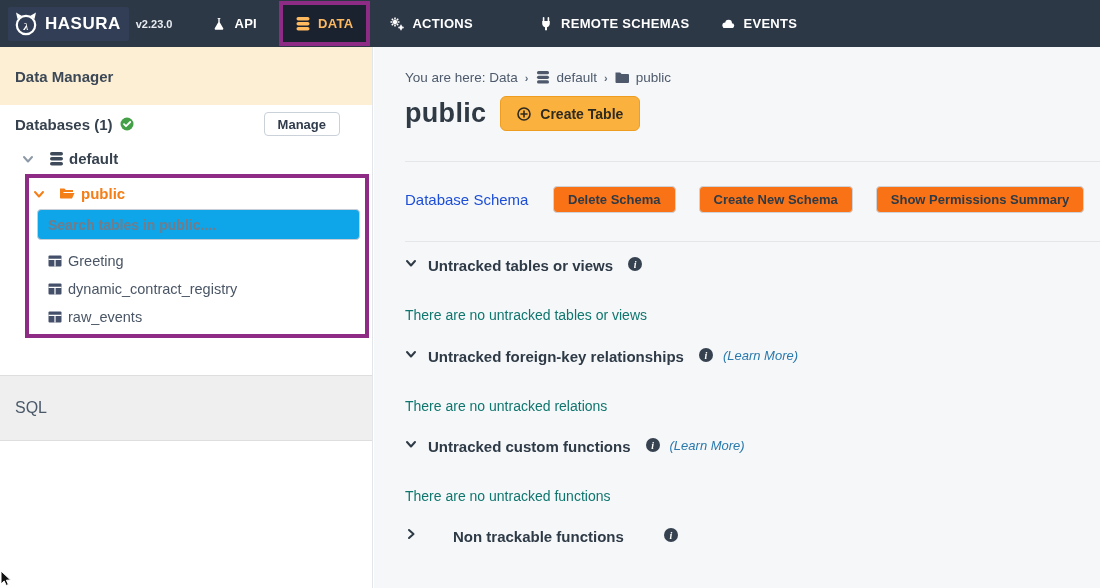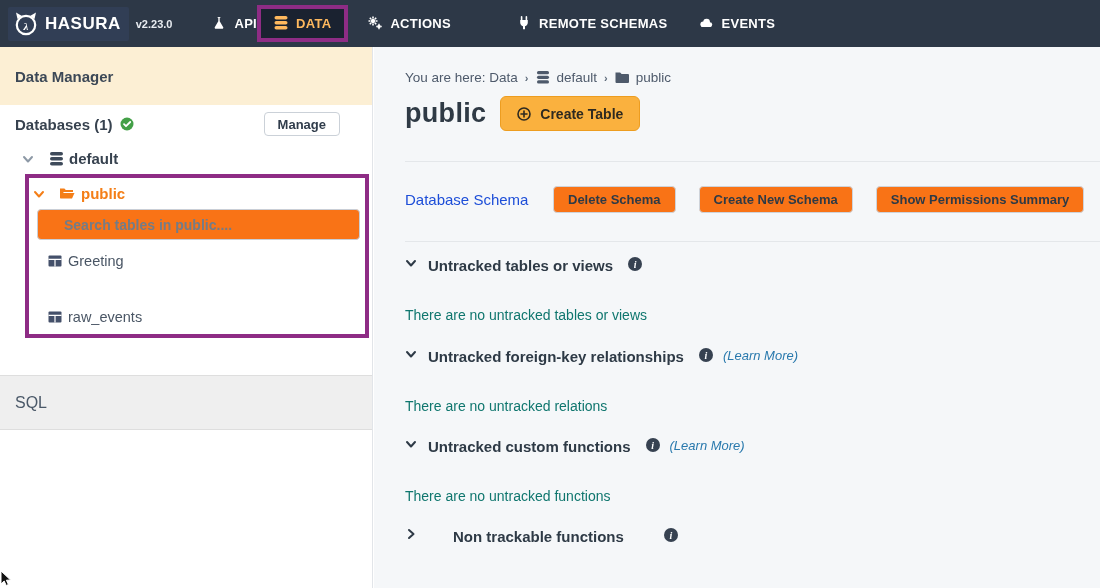--- a/index.html
+++ b/index.html
@@ -7,25 +7,25 @@
   body { font-family:"Liberation Sans", sans-serif; background:#fff; position:relative; }
 
   
   .navbar { position:absolute; top:0; left:0; width:1100px; height:47px;
             background:#2d3847; display:flex; align-items:center; color:#fff; }
   .brand { display:flex; align-items:center; margin-left:8px; background:#313e55;
            padding:3px 8px 3px 4px; border-radius:2px; }
   .brand-logo { width:28px; height:28px; display:block; }
   .brand-name { font-size:17px; font-weight:bold; letter-spacing:.5px; margin-left:5px; color:#fff; }
   .brand-version { font-size:11px; font-weight:600; margin-left:7px; color:#e8ecf1; }
-  .nav-item { display:flex; align-items:flex-start; gap:8px; font-size:13px; font-weight:bold;
+  .nav-item { display:flex; align-items:flex-end; gap:8px; font-size:13px; font-weight:bold;
               letter-spacing:.3px; color:#fff; cursor:pointer; white-space:nowrap; }
   .nav-icon { width:14px; height:14px; display:block; }
   .nav-api { margin-left:40px; }
-  .nav-data-box { height:37px; border:4px solid #8e2c85;
+  .nav-data-box { margin-left:22px; height:45px; border:4px solid #8e2c85;
                   background:#1a2230; display:flex; align-items:center; padding:0 13px; }
   .nav-data-box .nav-item { color:#ffb95e; }
   .nav-actions { margin-left:20px; }
   .nav-remote { margin-left:66px; }
   .nav-events { margin-left:32px; }
 
   
   .sidebar { position:absolute; top:47px; left:0; width:373px; height:541px;
              background:#fff; border-right:1px solid #e2e5e9; }
   .dm-header { position:absolute; top:0; left:0; right:0; height:58px; background:#fcefd4;
@@ -45,31 +45,31 @@
   .default-label { font-size:15px; font-weight:600; color:#37424f; margin-left:5px; }
 
   .sidebar-annotation { position:absolute; left:25px; top:127px; width:344px; height:164px;
                         border:4px solid #8e2c85; }
   .row-public { top:138px; left:33px; }
   .row-public .chev { color:#f47e17; }
   .folder-icon { width:16px; height:13px; margin-left:14px; color:#f47e17; display:block; }
   .public-label { font-size:15px; font-weight:bold; color:#f47e17; margin-left:6px; }
 
   .search-box { position:absolute; left:37px; top:162px; width:323px; height:31px;
-                border:1px solid #c9ced6; border-radius:4px; background:#f97316;
+                border:1px solid #c9ced6; border-radius:4px; background:#0ea5e9;
                 font-family:inherit; font-size:14px; font-weight:600; color:#424c59;
-                padding:0 26px; outline:none; }
+                padding:0 10px; outline:none; }
   .search-box::placeholder { color:#737c88; opacity:1; }
 
   .table-row { position:absolute; left:48px; display:flex; align-items:center; cursor:pointer; }
   .table-row-0 { top:206px; } .table-row-1 { top:234px; } .table-row-2 { top:262px; }
   .table-icon { width:14px; height:12px; color:#44506a; display:block; }
   .table-label { font-size:14.5px; color:#4a5665; margin-left:6px; }
 
-  .sql-bar { position:absolute; left:0; right:0; top:328px; height:55px; background:#efefef;
+  .sql-bar { position:absolute; left:0; right:0; top:328px; height:66px; background:#efefef;
              border-top:1px solid #dedede; border-bottom:1px solid #dedede;
              display:flex; align-items:center; padding-left:15px;
              font-size:16px; color:#4a5868; cursor:pointer; }
 
   
   .main { position:absolute; top:47px; left:374px; width:866px; height:541px;
           background:#f5f7f9; padding:23px 0 0 31px; }
   .breadcrumb { display:flex; align-items:center; gap:7px; font-size:13.5px; color:#4e5a6b; }
   .crumb-sep { font-size:11px; font-weight:bold; color:#5d6a7a; }
   .crumb-icon { width:14px; height:13px; color:#4e5a6b; display:block; }
@@ -224,20 +224,27 @@
 
   <input class="search-box" type="text" placeholder="Search tables in public...." style="">
 
   <div class="table-row table-row-0">
     <svg class="table-icon" viewBox="0 0 14 12">
       <rect x="0.5" y="0.5" width="13" height="11" rx="1" fill="currentColor"></rect>
       <path d="M0.5 4.4 H13.5 M7 4.4 V11.5" stroke="#fff" stroke-width="1.2"></path>
     </svg>
     <span class="table-label">Greeting</span>
   </div>
+  <div class="table-row table-row-1">
+    <svg class="table-icon" viewBox="0 0 14 12">
+      <rect x="0.5" y="0.5" width="13" height="11" rx="1" fill="currentColor"></rect>
+      <path d="M0.5 4.4 H13.5 M7 4.4 V11.5" stroke="#fff" stroke-width="1.2"></path>
+    </svg>
+    <span class="table-label">dynamic_contract_registry</span>
+  </div>
   <div class="table-row table-row-2">
     <svg class="table-icon" viewBox="0 0 14 12">
       <rect x="0.5" y="0.5" width="13" height="11" rx="1" fill="currentColor"></rect>
       <path d="M0.5 4.4 H13.5 M7 4.4 V11.5" stroke="#fff" stroke-width="1.2"></path>
     </svg>
     <span class="table-label">raw_events</span>
   </div>
 
   <div class="sql-bar">
     <span>SQL</span>

